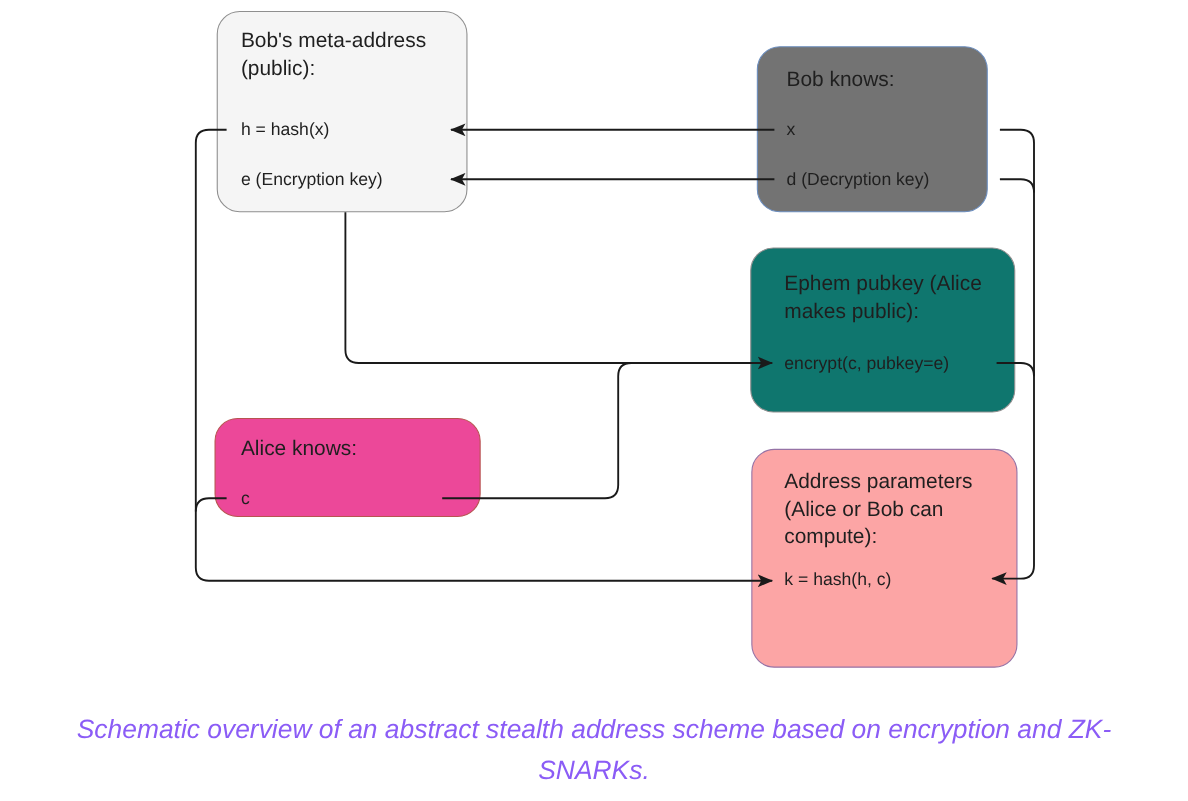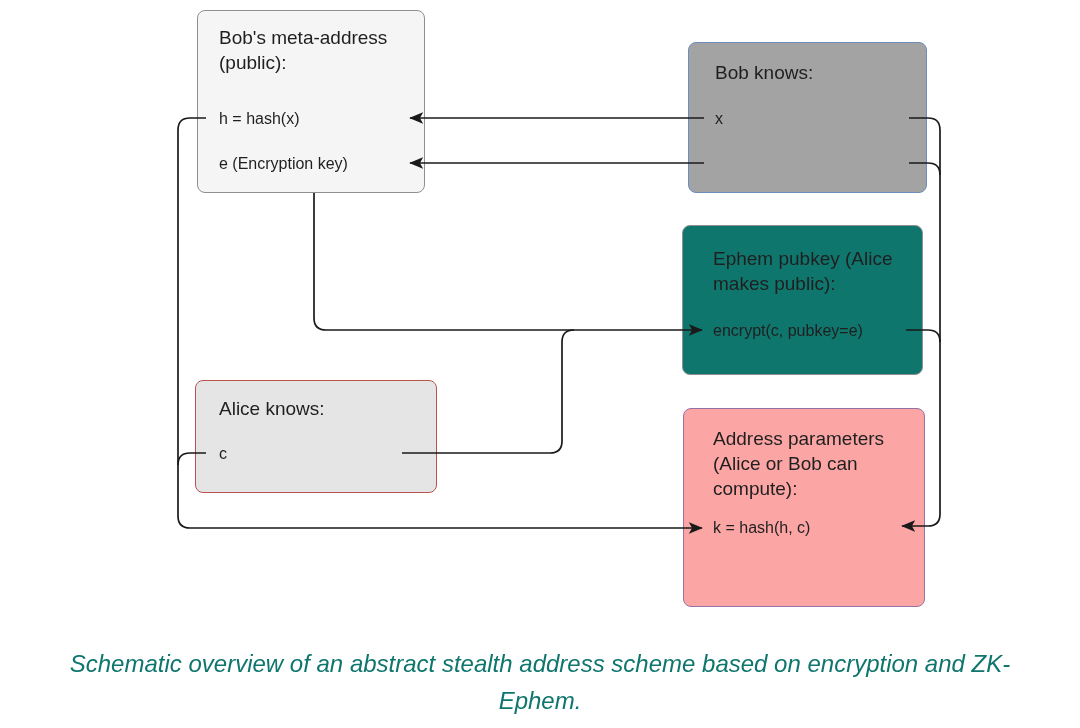--- a/index.html
+++ b/index.html
@@ -7,68 +7,69 @@
     width: 1080px; height: 728px;
     position: relative; overflow: hidden;
     font-family: "Liberation Sans", "DejaVu Sans", sans-serif;
     color: #1f1f1f;
   }
   .diagram { position: absolute; left: 0; top: 0; width: 1080px; height: 640px; }
   .edges { position: absolute; left: 0; top: 0; z-index: 2; pointer-events: none; }
   .node {
     position: absolute; z-index: 1;
     border: 1.6px solid #8f8f8f;
-    border-radius: 8px;
+    border-radius: 21px;
     background: #f5f5f5;
     box-sizing: border-box;
   }
   .node-title { line-height: 25px; font-size: 19px; }
   .node-title div { white-space: nowrap; }
   .node-item {
     position: absolute; transform: translateY(-50%);
     font-size: 16px; white-space: nowrap;
   }
   .caption {
     position: absolute; left: 0; top: 645px; width: 1080px;
     text-align: center; font-style: italic;
-    font-size: 24px; line-height: 37px; color: #0f766e;
+    font-size: 24px; line-height: 37px; color: #8b5cf6;
     z-index: 1;
   }
   .caption div { white-space: nowrap; }
 </style>
 </head>
 <body>
 
 <div class="diagram">
 
   <div class="node" style="left: 197px; top: 10px; width: 228px; height: 183px; background: rgb(245, 245, 245); border-color: rgb(143, 143, 143);">
     <div class="node-title" style="padding:14px 10px 0 21px">
       <div>Bob's meta-address</div>
       <div>(public):</div>
     </div>
     <div class="node-item" style="left:21px; top:108px">h = hash(x)</div>
     <div class="node-item" style="left:21px; top:153px">e (Encryption key)</div>
   </div>
 
-  <div class="node" style="left: 688px; top: 42px; width: 239px; height: 151px; background: #a3a3a3; border-color: rgb(108, 142, 191);">
+  <div class="node" style="left: 688px; top: 42px; width: 210px; height: 151px; background: #737373; border-color: rgb(108, 142, 191);">
     <div class="node-title" style="padding:17px 10px 0 26px">
       <div>Bob knows:</div>
     </div>
     <div class="node-item" style="left:26px; top:76px">x</div>
+    <div class="node-item" style="left:26px; top:121px">d (Decryption key)</div>
   </div>
 
   <div class="node" style="left: 682px; top: 225px; width: 241px; height: 150px; background: #0f766e; border-color: rgb(143, 143, 143);">
     <div class="node-title" style="padding:20px 10px 0 30px">
       <div>Ephem pubkey (Alice</div>
       <div>makes public):</div>
     </div>
     <div class="node-item" style="left:30px; top:105px">encrypt(c, pubkey=e)</div>
   </div>
 
-  <div class="node" style="left: 195px; top: 380px; width: 242px; height: 113px; background: #e5e5e5; border-color: rgb(184, 84, 80);">
+  <div class="node" style="left: 195px; top: 380px; width: 242px; height: 90px; background: #ec4899; border-color: rgb(184, 84, 80);">
     <div class="node-title" style="padding:15px 10px 0 23px">
       <div>Alice knows:</div>
     </div>
     <div class="node-item" style="left:23px; top:73px">c</div>
   </div>
 
   <div class="node" style="left: 683px; top: 408px; width: 242px; height: 199px; background: #fca5a5; border-color: rgb(150, 115, 166);">
     <div class="node-title" style="padding:17px 10px 0 29px">
       <div>Address parameters</div>
       <div>(Alice or Bob can</div>
@@ -92,14 +93,14 @@
       <path class="edge" d="M 206 453 H 190 Q 178 453 178 465"></path>
       <path class="edge" d="M 909 118 H 928 Q 940 118 940 130 V 514 Q 940 526 928 526 H 902" marker-end="url(#arrow)"></path>
       <path class="edge" d="M 909 163 H 928 Q 940 163 940 175"></path>
       <path class="edge" d="M 906 330 H 928 Q 940 330 940 342"></path>
     </g>
   </svg>
 </div>
 
 <div class="caption">
   <div>Schematic overview of an abstract stealth address scheme based on encryption and ZK-</div>
-  <div>Ephem.</div>
+  <div>SNARKs.</div>
 </div>
 
 </body></html>

